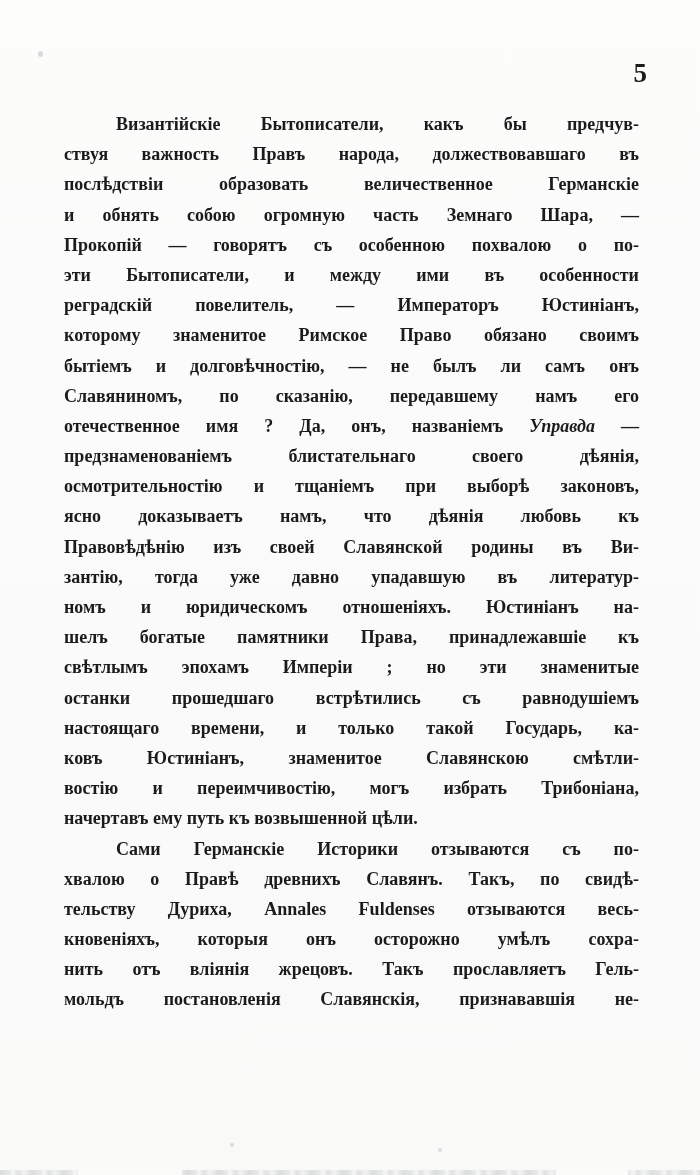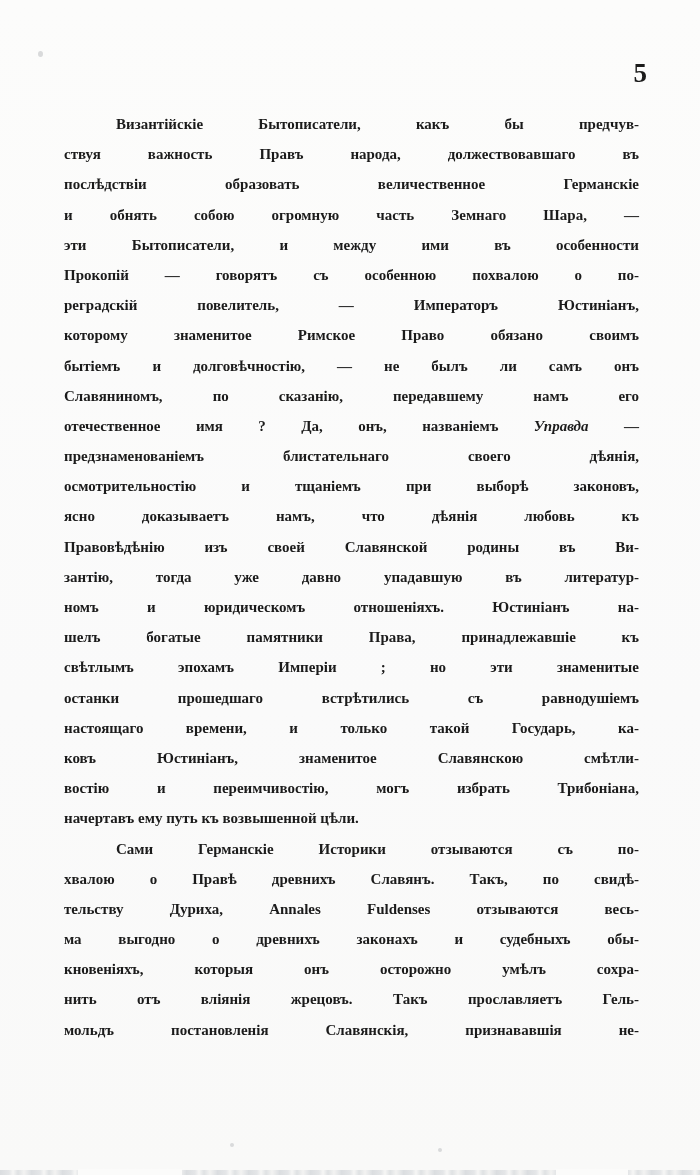--- a/index.html
+++ b/index.html
@@ -28,21 +28,21 @@
     text-align: right;
     font-size: 27px;
     font-weight: 700;
     letter-spacing: 1px;
   }
   .text-block {
     position: absolute;
     left: 64px;
     top: 109px;
     width: 575px;
-    font-size: 15px;
+    font-size: 18px;
     font-weight: 700;
   }
   .line {
     height: 30.2px;
     line-height: 30.2px;
     text-align: justify;
     text-align-last: justify;
     white-space: normal;
     overflow: visible;
   }
@@ -82,22 +82,22 @@
   <div class="speck" style="left:230px; top:1143px; width:4px; height:4px;"></div>
   <div class="speck" style="left:438px; top:1148px; width:4px; height:4px;"></div>
 
   <div class="page-number">5</div>
 
   <div class="text-block">
       <div class="line indent">Византійскіе Бытописатели, какъ бы предчув-</div>
       <div class="line">ствуя важность Правъ народа, должествовавшаго въ</div>
       <div class="line">послѣдствіи образовать величественное Германскіе</div>
       <div class="line">и обнять собою огромную часть Земнаго Шара, —</div>
+      <div class="line">Прокопій — говорятъ съ особенною похвалою о по-</div>
       <div class="line">эти Бытописатели, и между ими въ особенности</div>
-      <div class="line">Прокопій — говорятъ съ особенною похвалою о по-</div>
       <div class="line">реградскій повелитель, — Императоръ Юстиніанъ,</div>
       <div class="line">которому знаменитое Римское Право обязано своимъ</div>
       <div class="line">бытіемъ и долговѣчностію, — не былъ ли самъ онъ</div>
       <div class="line">Славяниномъ, по сказанію, передавшему намъ его</div>
       <div class="line">отечественное имя&nbsp;? Да, онъ, названіемъ <i>Управда</i> —</div>
       <div class="line">предзнаменованіемъ блистательнаго своего дѣянія,</div>
       <div class="line">осмотрительностію и тщаніемъ при выборѣ законовъ,</div>
       <div class="line">ясно доказываетъ намъ, что дѣянія любовь къ</div>
       <div class="line">Правовѣдѣнію изъ своей Славянской родины въ Ви-</div>
       <div class="line">зантію, тогда уже давно упадавшую въ литератур-</div>
@@ -105,21 +105,20 @@
       <div class="line">шелъ богатые памятники Права, принадлежавшіе къ</div>
       <div class="line">свѣтлымъ эпохамъ Имперіи&nbsp;; но эти знаменитые</div>
       <div class="line">останки прошедшаго встрѣтились съ равнодушіемъ</div>
       <div class="line">настоящаго времени, и только такой Государь, ка-</div>
       <div class="line">ковъ Юстиніанъ, знаменитое Славянскою смѣтли-</div>
       <div class="line">востію и переимчивостію, могъ избрать Трибоніана,</div>
       <div class="line para-end">начертавъ ему путь къ возвышенной цѣли.</div>
       <div class="line indent">Сами Германскіе Историки отзываются съ по-</div>
       <div class="line">хвалою о Правѣ древнихъ Славянъ. Такъ, по свидѣ-</div>
       <div class="line">тельству Дуриха, Annales Fuldenses отзываются весь-</div>
-      <div class="line">ма выгодно о древнихъ законахъ и судебныхъ обы-</div>
       <div class="line">кновеніяхъ, которыя онъ осторожно умѣлъ сохра-</div>
       <div class="line">нить отъ вліянія жрецовъ. Такъ прославляетъ Гель-</div>
       <div class="line">мольдъ постановленія Славянскія, признававшія не-</div>
     </div>
 
   <div class="page-edge-texture"></div>
   <div class="edge-gap g1"></div>
   <div class="edge-gap g2"></div>
 </div>
 

